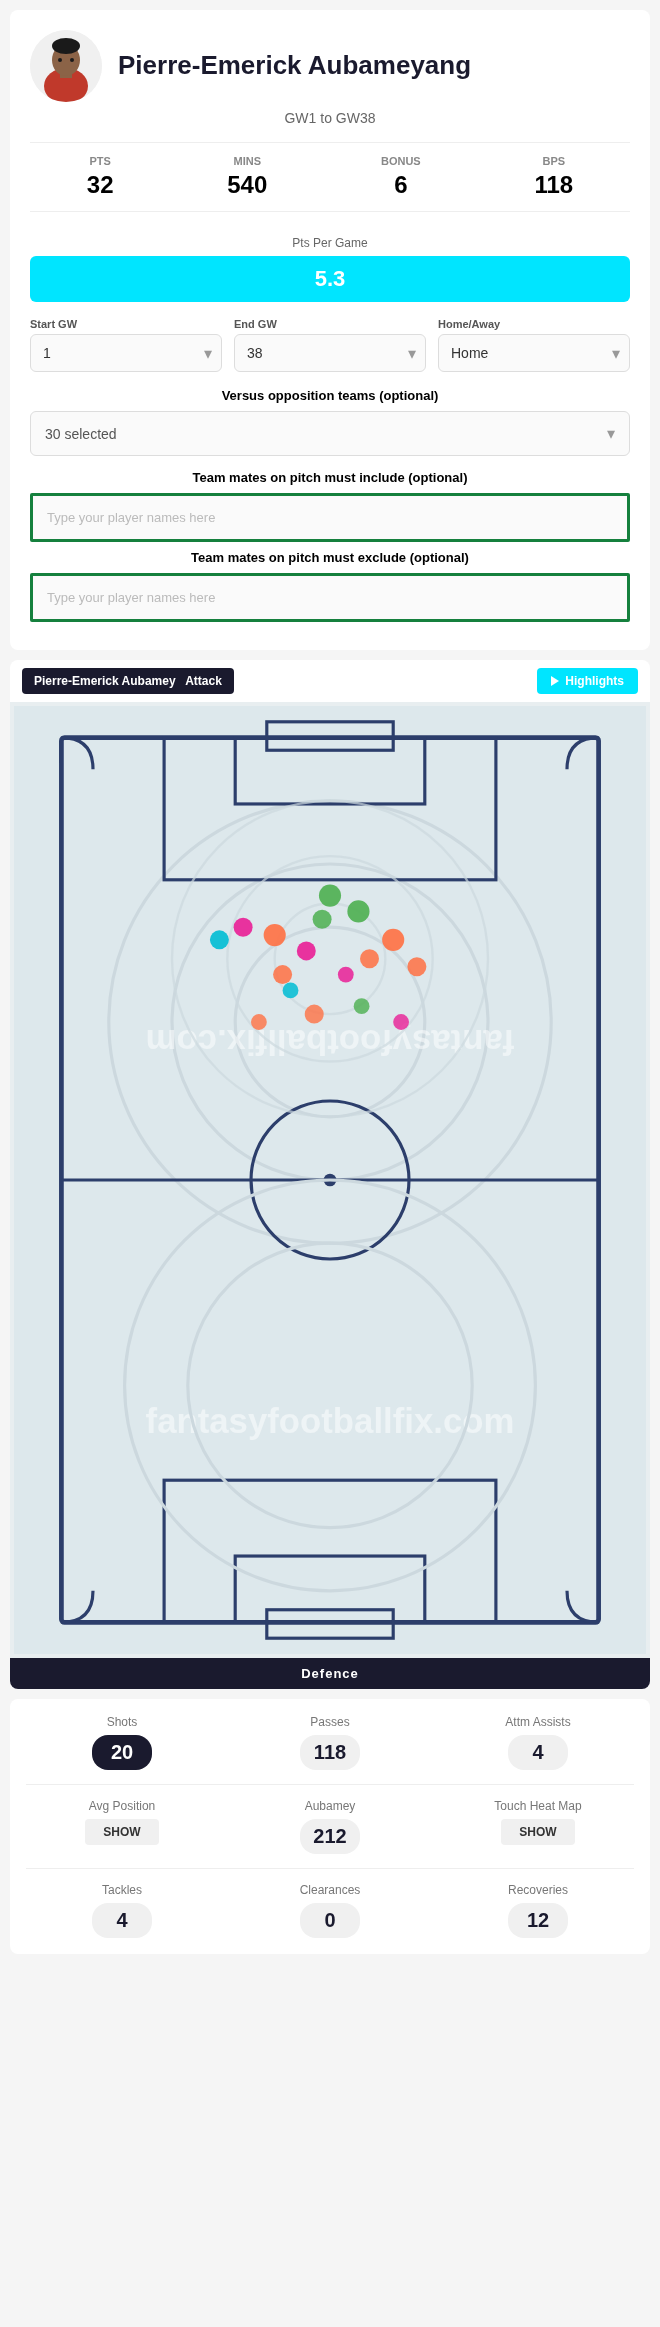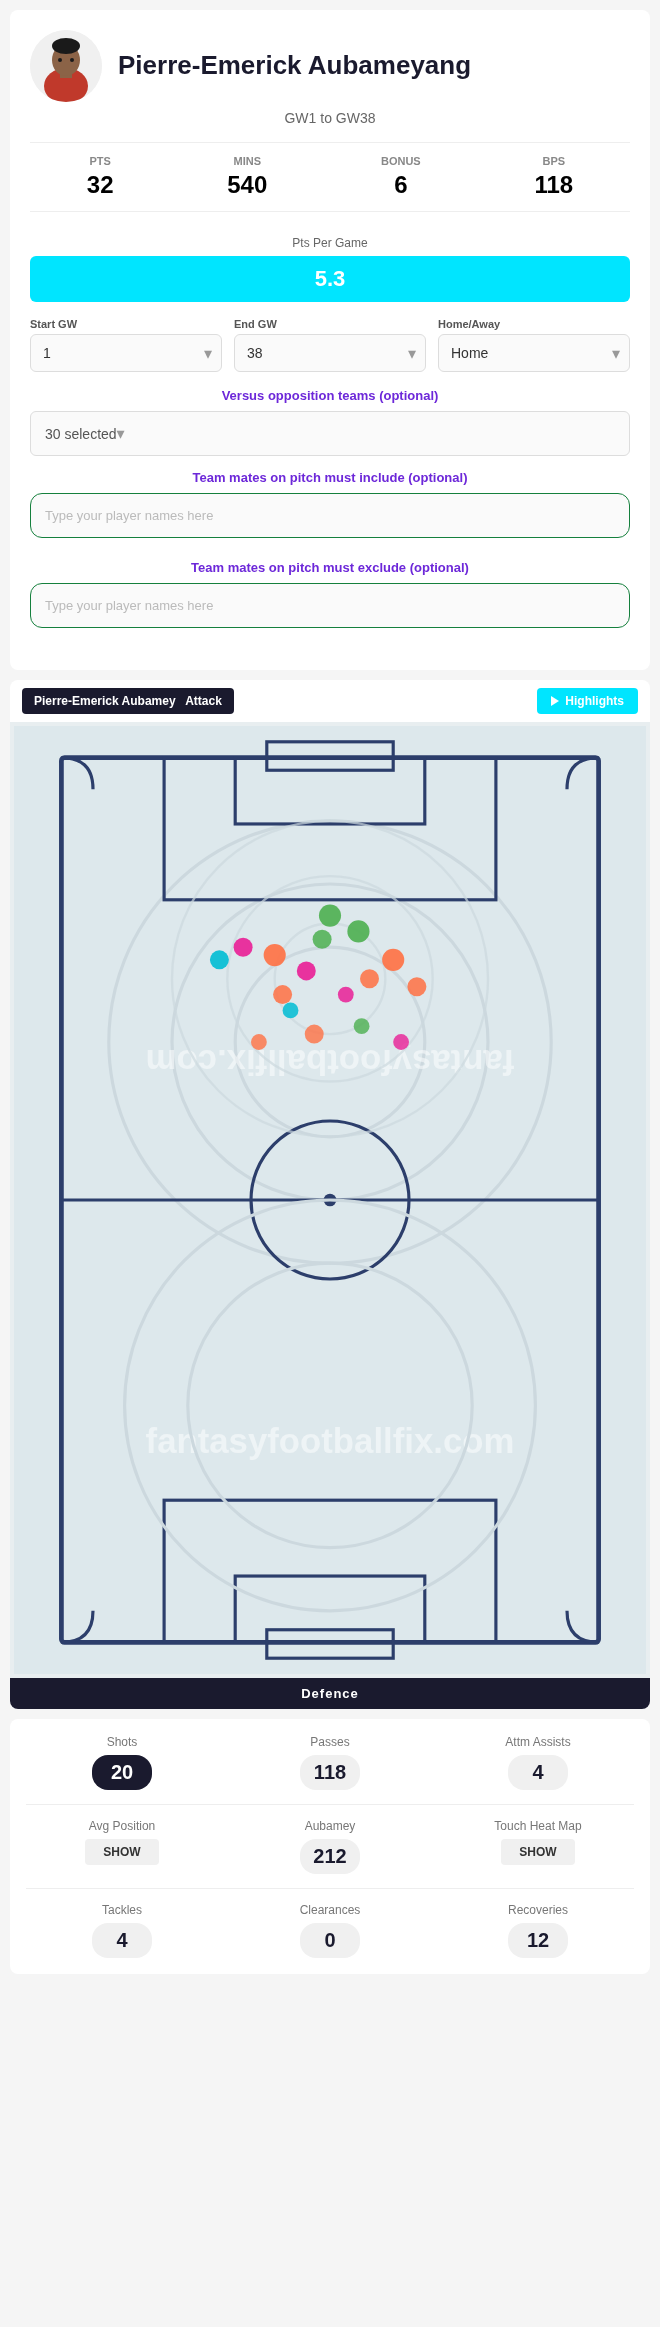--- a/index.html
+++ b/index.html
@@ -131,51 +131,51 @@
       position: absolute;
       right: 10px;
       top: 50%;
       transform: translateY(-50%);
       color: #999;
       pointer-events: none;
     }
     .section-label {
       font-size: 13px;
       font-weight: 600;
-      color: #6d28d9;
+      color: #000000;
       text-align: center;
       margin-bottom: 8px;
     }
     .full-dropdown {
       width: 100%;
       border: 1px solid #ddd;
       border-radius: 6px;
       padding: 12px 14px;
       font-size: 14px;
       color: #555;
       background: #fafafa;
       display: flex;
       align-items: center;
-      justify-content: flex-start;
+      justify-content: space-between;
       cursor: pointer;
       margin-bottom: 14px;
     }
     .full-dropdown .chevron {
       color: #999;
       font-size: 16px;
     }
     .text-input-box {
       width: 100%;
-      border: 1px solid #15803d;
-      border-radius: 12px;
+      border: 3px solid #15803d;
+      border-radius: 2px;
       padding: 14px;
       font-size: 13px;
       color: #bbb;
       background: #fafafa;
-      margin-bottom: 22px;
+      margin-bottom: 8px;
     }
     
     .pitch-section {
       margin: 10px;
       background: #fff;
       border-radius: 8px;
       overflow: hidden;
     }
     .pitch-header {
       display: flex;

